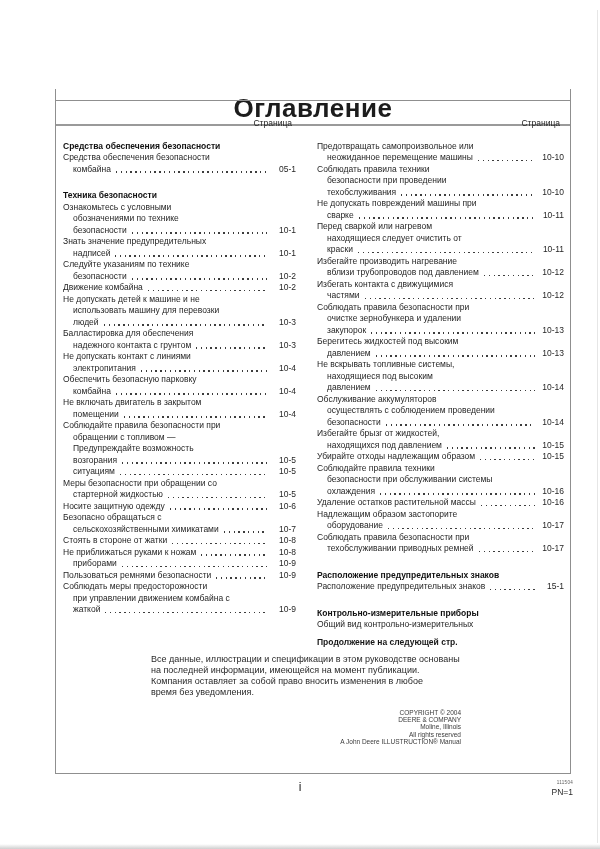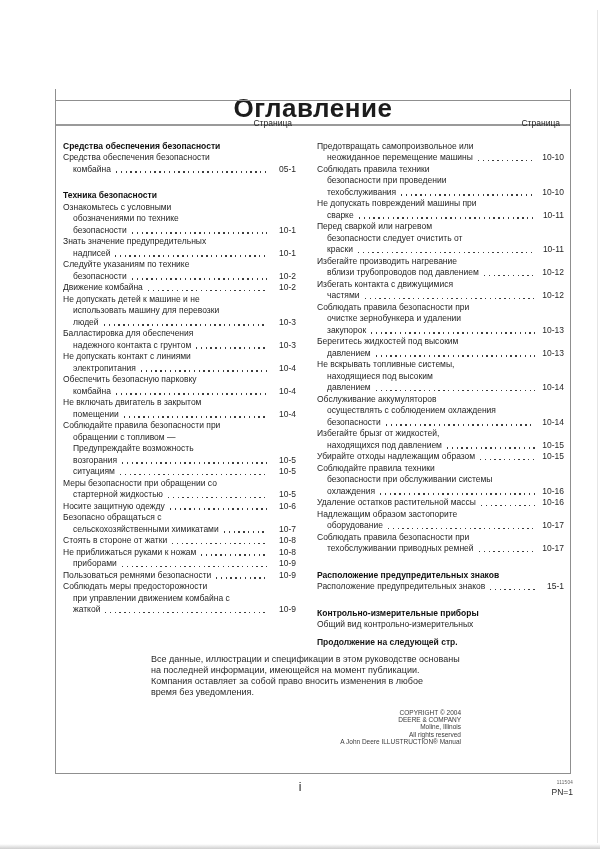--- a/index.html
+++ b/index.html
@@ -254,21 +254,21 @@
             <div class="toc-entry">
               <div class="toc-line">Не допускать повреждений машины при</div>
               <div class="toc-row cont">
                 <span class="txt">сварке</span>
                 <span class="leader"></span>
                 <span class="pg">10-11</span>
               </div>
             </div>
             <div class="toc-entry">
               <div class="toc-line">Перед сваркой или нагревом</div>
-              <div class="toc-line cont">безопасности следует очистить от</div>
+              <div class="toc-line cont">находящиеся следует очистить от</div>
               <div class="toc-row cont">
                 <span class="txt">краски</span>
                 <span class="leader"></span>
                 <span class="pg">10-11</span>
               </div>
             </div>
             <div class="toc-entry">
               <div class="toc-line">Избегайте производить нагревание</div>
               <div class="toc-row cont">
                 <span class="txt">вблизи трубопроводов под давлением</span>
@@ -305,21 +305,21 @@
               <div class="toc-line">Не вскрывать топливные системы,</div>
               <div class="toc-line cont">находящиеся под высоким</div>
               <div class="toc-row cont">
                 <span class="txt">давлением</span>
                 <span class="leader"></span>
                 <span class="pg">10-14</span>
               </div>
             </div>
             <div class="toc-entry">
               <div class="toc-line">Обслуживание аккумуляторов</div>
-              <div class="toc-line cont">осуществлять с соблюдением охлаждения</div>
+              <div class="toc-line cont">осуществлять с соблюдением проведении</div>
               <div class="toc-row cont">
                 <span class="txt">безопасности</span>
                 <span class="leader"></span>
                 <span class="pg">10-14</span>
               </div>
             </div>
             <div class="toc-entry">
               <div class="toc-line">Избегайте брызг от жидкостей,</div>
               <div class="toc-row cont">
                 <span class="txt">находящихся под давлением</span>

